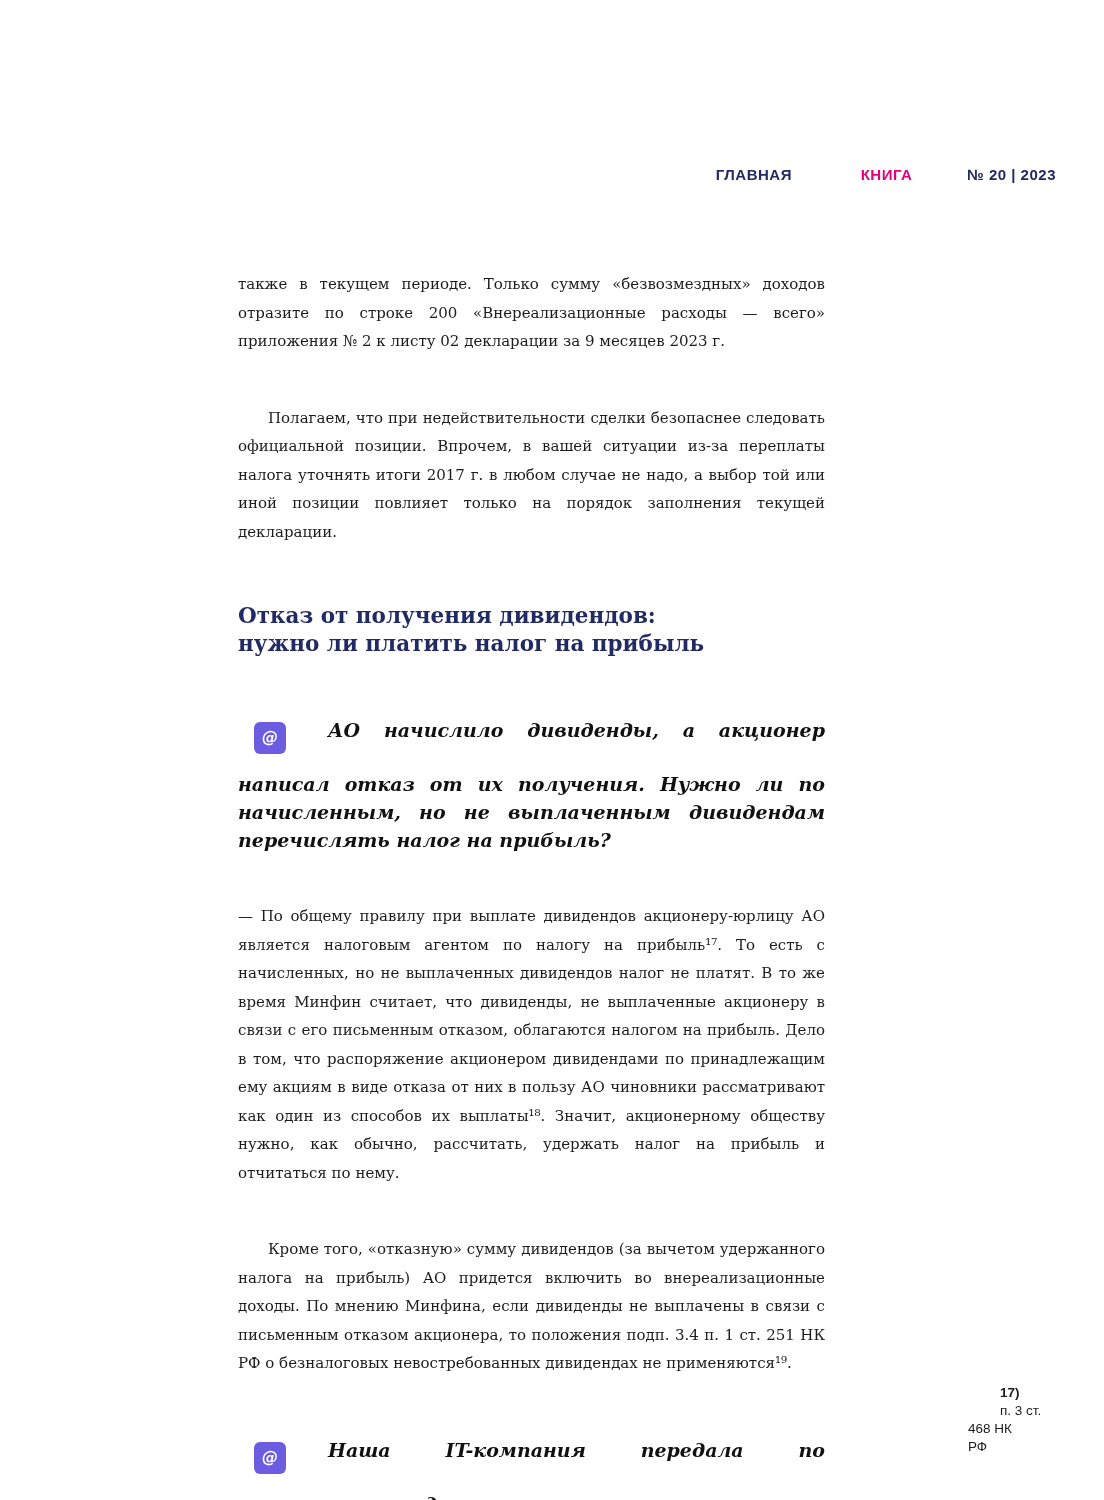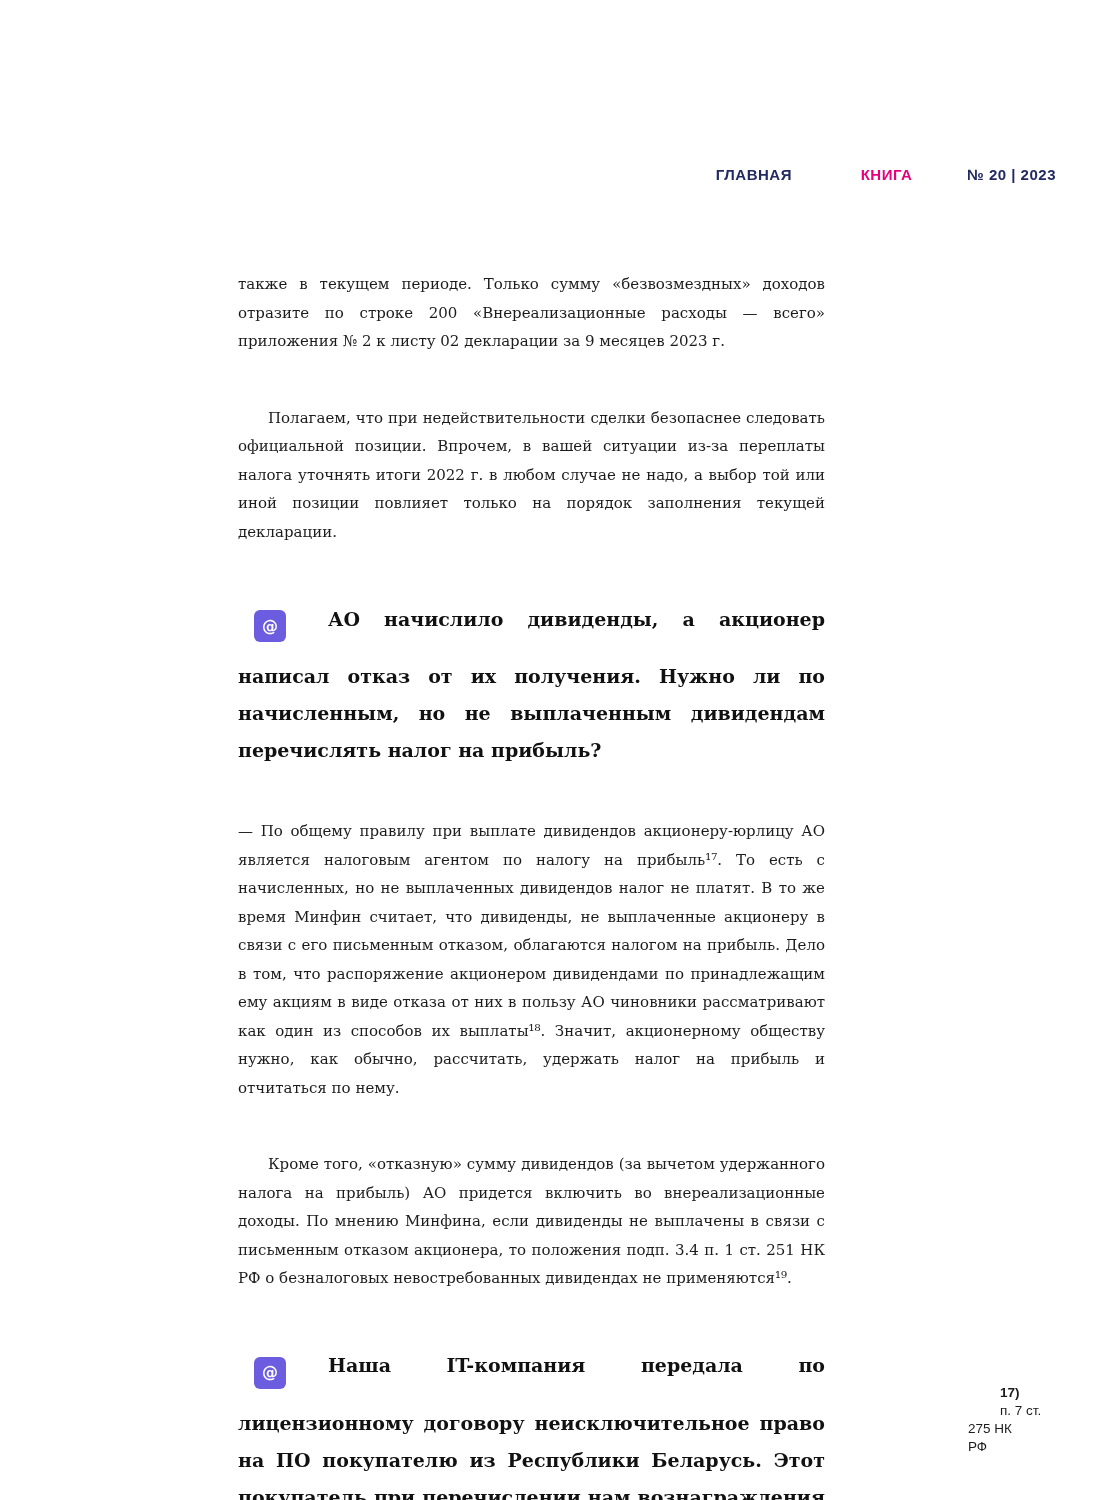--- a/index.html
+++ b/index.html
@@ -47,24 +47,25 @@
     font-size: 21.5px;
     line-height: 28px;
     font-weight: bold;
     color: #222a63;
     white-space: pre-line;
     margin-top: 24px;
     margin-bottom: 14px;
   }
   .question {
     font-size: 19px;
-    line-height: 37px;
+    line-height: 28px;
     font-weight: bold;
     text-align: justify;
     color: #111111;
+    font-style: italic;
   }
   .at-badge {
     display: inline-flex;
     align-items: center;
     justify-content: center;
     width: 27px;
     height: 27px;
     border-radius: 6px;
     background: #6b5ce0;
     color: #ffffff;
@@ -99,33 +100,35 @@
 </style>
 </head>
 <body>
 
 <div class="page">
 
   <header class="masthead"><span class="brand-main">ГЛАВНАЯ</span> <span class="brand-accent">КНИГА</span> <span class="issue">№ 20 | 2023</span></header>
 
   <main class="body-col">
     <p class="body-p">также в текущем периоде. Только сумму «безвозмездных» доходов отразите по строке 200 «Внереализационные расходы — всего» приложения № 2 к листу 02 декларации за 9 месяцев 2023 г.</p>
-    <p class="body-p indent">Полагаем, что при недействительности сделки безопаснее следовать официальной позиции. Впрочем, в вашей ситуации из-за переплаты налога уточнять итоги 2022 г. в любом случае не надо, а выбор той или иной позиции повлияет только на порядок заполнения текущей декларации.</p>
+    <p class="body-p indent">Полагаем, что при недействительности сделки безопаснее следовать официальной позиции. Впрочем, в вашей ситуации из-за переплаты налога уточнять итоги 2017 г. в любом случае не надо, а выбор той или иной позиции повлияет только на порядок заполнения текущей декларации.</p>
 
+    <h2 class="section-heading">Отказ от получения дивидендов:
+нужно ли платить налог на прибыль</h2>
 
     <p class="question"><span class="at-badge">@</span><span class="q-text">АО начислило дивиденды, а акционер написал отказ от их получения. Нужно ли по начисленным, но не выплаченным дивидендам перечислять налог на прибыль?</span></p>
 
     <p class="body-p">— По общему правилу при выплате дивидендов акционеру-юрлицу АО является налоговым агентом по налогу на прибыль¹⁷. То есть с начисленных, но не выплаченных дивидендов налог не платят. В то же время Минфин считает, что дивиденды, не выплаченные акционеру в связи с его письменным отказом, облагаются налогом на прибыль. Дело в том, что распоряжение акционером дивидендами по принадлежащим ему акциям в виде отказа от них в пользу АО чиновники рассматривают как один из способов их выплаты¹⁸. Значит, акционерному обществу нужно, как обычно, рассчитать, удержать налог на прибыль и отчитаться по нему.</p>
     <p class="body-p indent">Кроме того, «отказную» сумму дивидендов (за вычетом удержанного налога на прибыль) АО придется включить во внереализационные доходы. По мнению Минфина, если дивиденды не выплачены в связи с письменным отказом акционера, то положения подп. 3.4 п. 1 ст. 251 НК РФ о безналоговых невостребованных дивидендах не применяются¹⁹.</p>
 
 
     <p class="question"><span class="at-badge">@</span><span class="q-text">Наша IT-компания передала по лицензионному договору неисключительное право на ПО покупателю из Республики Беларусь. Этот покупатель при перечислении нам вознаграждения удержал налог на доход по ставке 10%. Налог на прибыль в РФ мы сейчас не платим (применяем льготную ставку 0%). Можем ли мы вернуть из бюджета удержанную за рубежом сумму налога? Нужно ли нам заполнять специальную декларацию о доходах за пределами территории РФ?</span></p>
 
   </main>
 
   <aside class="footnotes">
-    <div class="footnote"><span class="fn-num">17)</span> <span class="fn-text">п. 7 ст. 275 НК РФ</span></div>
+    <div class="footnote"><span class="fn-num">17)</span> <span class="fn-text">п. 3 ст. 468 НК РФ</span></div>
     <div class="footnote"><span class="fn-num">20)</span> <span class="fn-text">Письмо Минфина от 26.05.2021 № 03-03-06/1/40615 (п. 1)</span></div>
   </aside>
 
   <div class="page-number">33</div>
 
 </div>
 
 </body></html>

